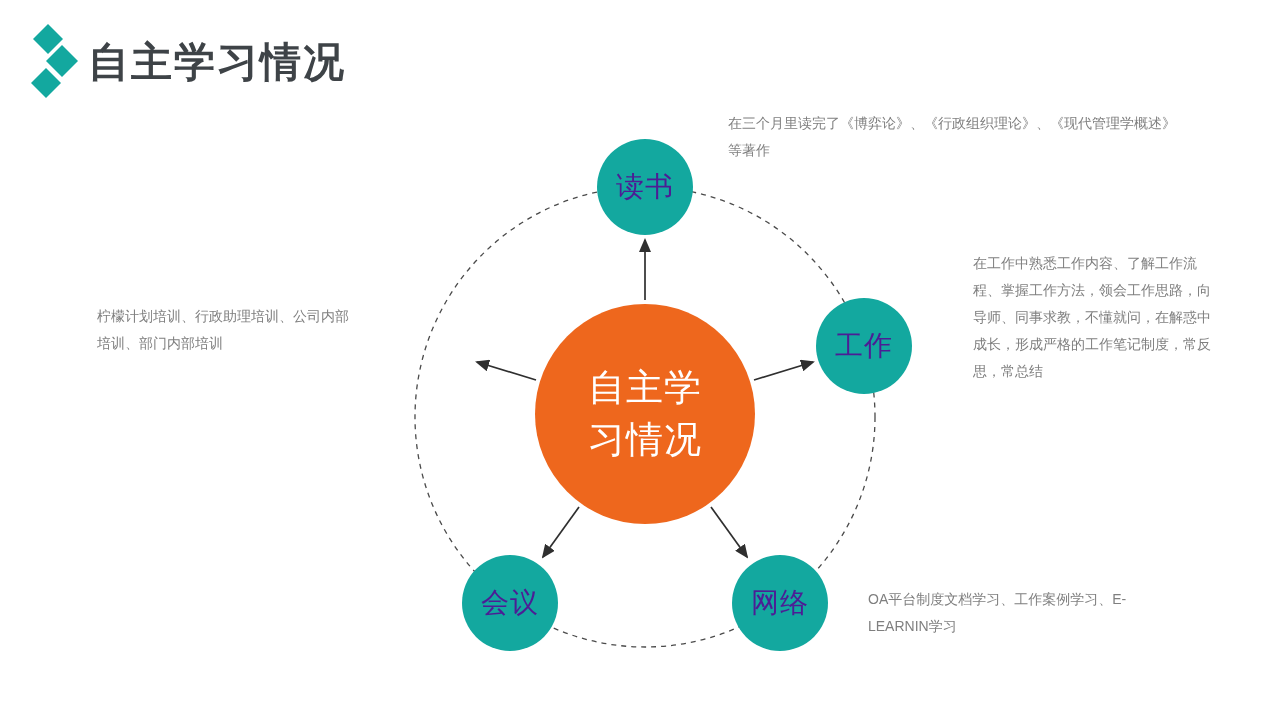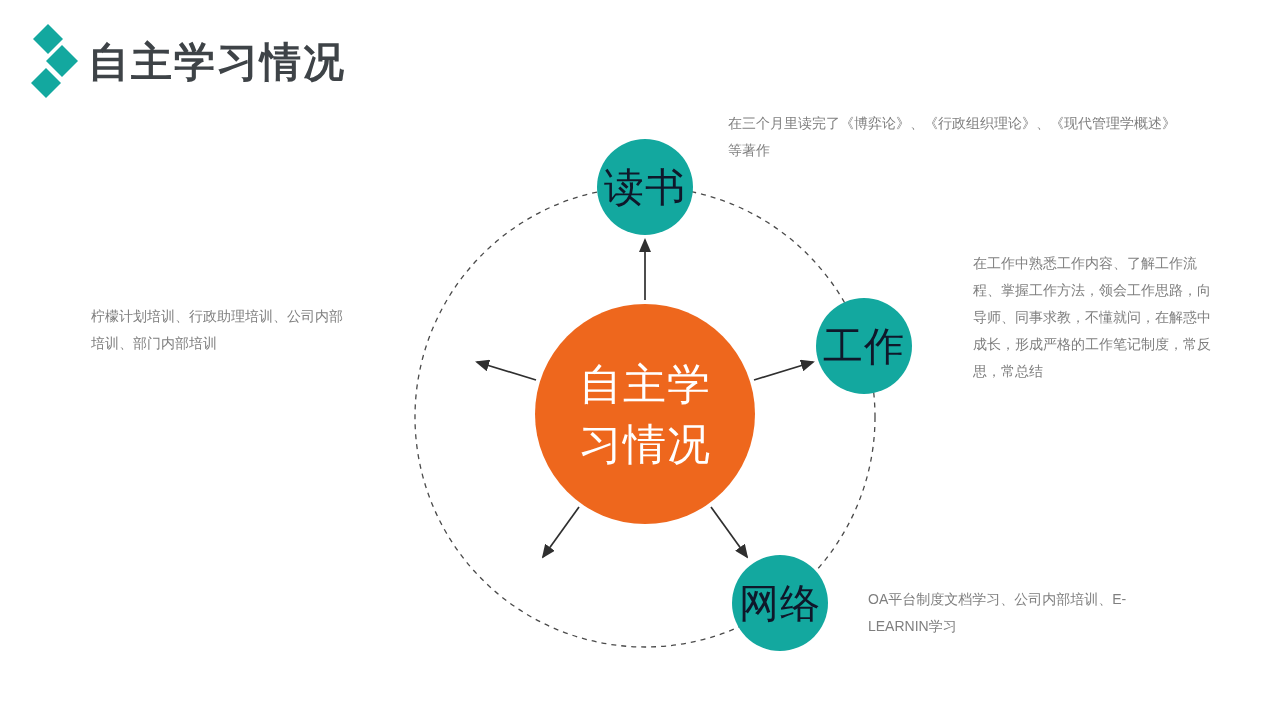--- a/index.html
+++ b/index.html
@@ -14,43 +14,43 @@
     position:absolute; left:88px; top:36px; margin:0;
     font-size:41px; font-weight:bold; color:var(--title,#3E4347);
     letter-spacing:2px; line-height:52px;
   }
   .lines-svg { position:absolute; left:0; top:0; }
   .dash-circle { fill:none; stroke:var(--dash,#4A4A4A); stroke-width:1.3; stroke-dasharray:5 5; }
   .arrow-line { stroke:var(--arrow,#2F2F2F); stroke-width:1.7; }
   .arrow-head { fill:var(--arrow,#2F2F2F); }
   .node {
     position:absolute; width:96px; height:96px; border-radius:50%;
-    background:var(--teal,#13A89F); color:#0f172a;
+    background:var(--teal,#13A89F); color:#4c1d95;
     display:flex; align-items:center; justify-content:center;
-    font-size:40px; letter-spacing:1px;
+    font-size:28px; letter-spacing:1px;
   }
   .node-reading  { left:597px; top:139px; }
   .node-training { left:378px; top:298px; }
   .node-work     { left:816px; top:298px; }
   .node-meeting  { left:462px; top:555px; }
   .node-network  { left:732px; top:555px; }
   .node-center {
     position:absolute; left:535px; top:304px; width:220px; height:220px;
     border-radius:50%; background:var(--orange,#EE671D); color:#ffffff;
     display:flex; align-items:center; justify-content:center;
-    font-size:43px; line-height:1.4; text-align:center; white-space:pre-line;
+    font-size:37px; line-height:1.4; text-align:center; white-space:pre-line;
     letter-spacing:1px;
   }
   .note {
     position:absolute; color:var(--body,#7F7F7F);
     font-size:14px; line-height:27px; text-align:left;
   }
   .note-reading  { left:728px; top:110px; width:450px; }
   .note-work     { left:953px; top:250px; width:242px;margin-left:20px; }
-  .note-training { left:91px;  top:303px; width:252px; }
+  .note-training { left:97px;  top:303px; width:252px; }
   .note-meeting  { left:117px; top:586px; width:306px; }
   .note-network  { left:868px; top:586px; width:316px; }
 </style>
 </head>
 <body>
 
 <div class="slide">
 
   <svg class="logo-svg" width="72" height="90" viewBox="0 0 72 90" aria-hidden="true">
     <path d="M34 4 L49 19 L34 34 L19 19 Z"></path>
@@ -72,20 +72,21 @@
     <line class="arrow-line" x1="536" y1="380" x2="477" y2="362" marker-end="url(#ah)"></line>
     <line class="arrow-line" x1="579" y1="507" x2="543" y2="557" marker-end="url(#ah)"></line>
     <line class="arrow-line" x1="711" y1="507" x2="747" y2="557" marker-end="url(#ah)"></line>
   </svg>
 
   <div class="node-center">自主学
 习情况</div>
 
   <div class="node node-reading">读书</div>
   <div class="node node-work">工作</div>
+  <div class="node node-meeting">会议</div>
   <div class="node node-network">网络</div>
 
   <div class="note note-reading">在三个月里读完了《博弈论》、《行政组织理论》、《现代管理学概述》等著作</div>
   <div class="note note-work">在工作中熟悉工作内容、了解工作流程、掌握工作方法，领会工作思路，向导师、同事求教，不懂就问，在解惑中成长，形成严格的工作笔记制度，常反思，常总结</div>
   <div class="note note-training">柠檬计划培训、行政助理培训、公司内部培训、部门内部培训</div>
-  <div class="note note-network">OA平台制度文档学习、公司内部培训、E-LEARNIN学习</div>
+  <div class="note note-network">OA平台制度文档学习、工作案例学习、E-LEARNIN学习</div>
 
 </div>
 
 </body></html>

